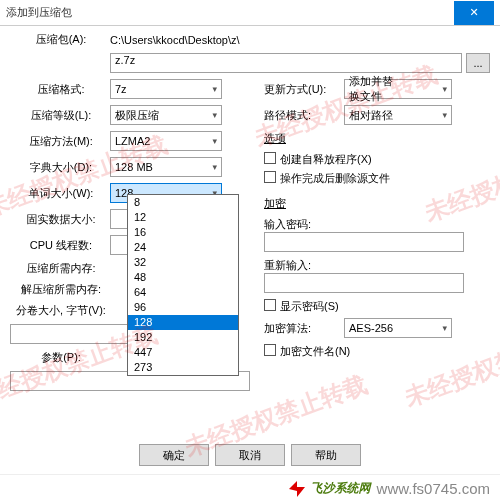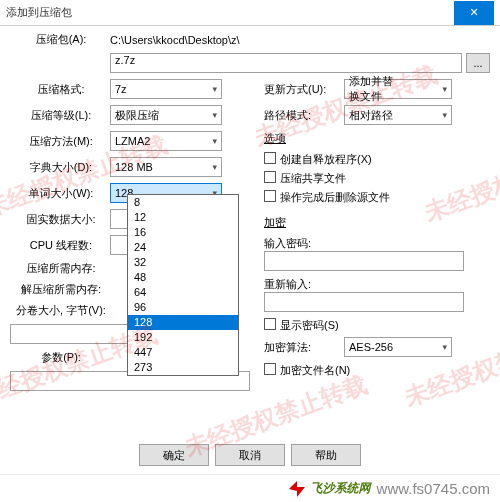--- a/index.html
+++ b/index.html
@@ -152,24 +152,20 @@
             <span class="chev">▾</span>
           </div>
         </div>
       <div class="group-title">选项</div>
       <div class="chk-row">
           <div class="chk"></div>
           <span>创建自释放程序(X)</span>
         </div>
       <div class="chk-row">
           <div class="chk"></div>
-          <span>压缩共享文件</span>
-        </div>
-      <div class="chk-row">
-          <div class="chk"></div>
           <span>操作完成后删除源文件</span>
         </div>
       <div class="group-title" style="margin-top:10px">加密</div>
       <div>输入密码:</div>
       <div class="full-input"></div>
       <div>重新输入:</div>
       <div class="full-input"></div>
       <div class="chk-row">
           <div class="chk"></div>
           <span>显示密码(S)</span>

